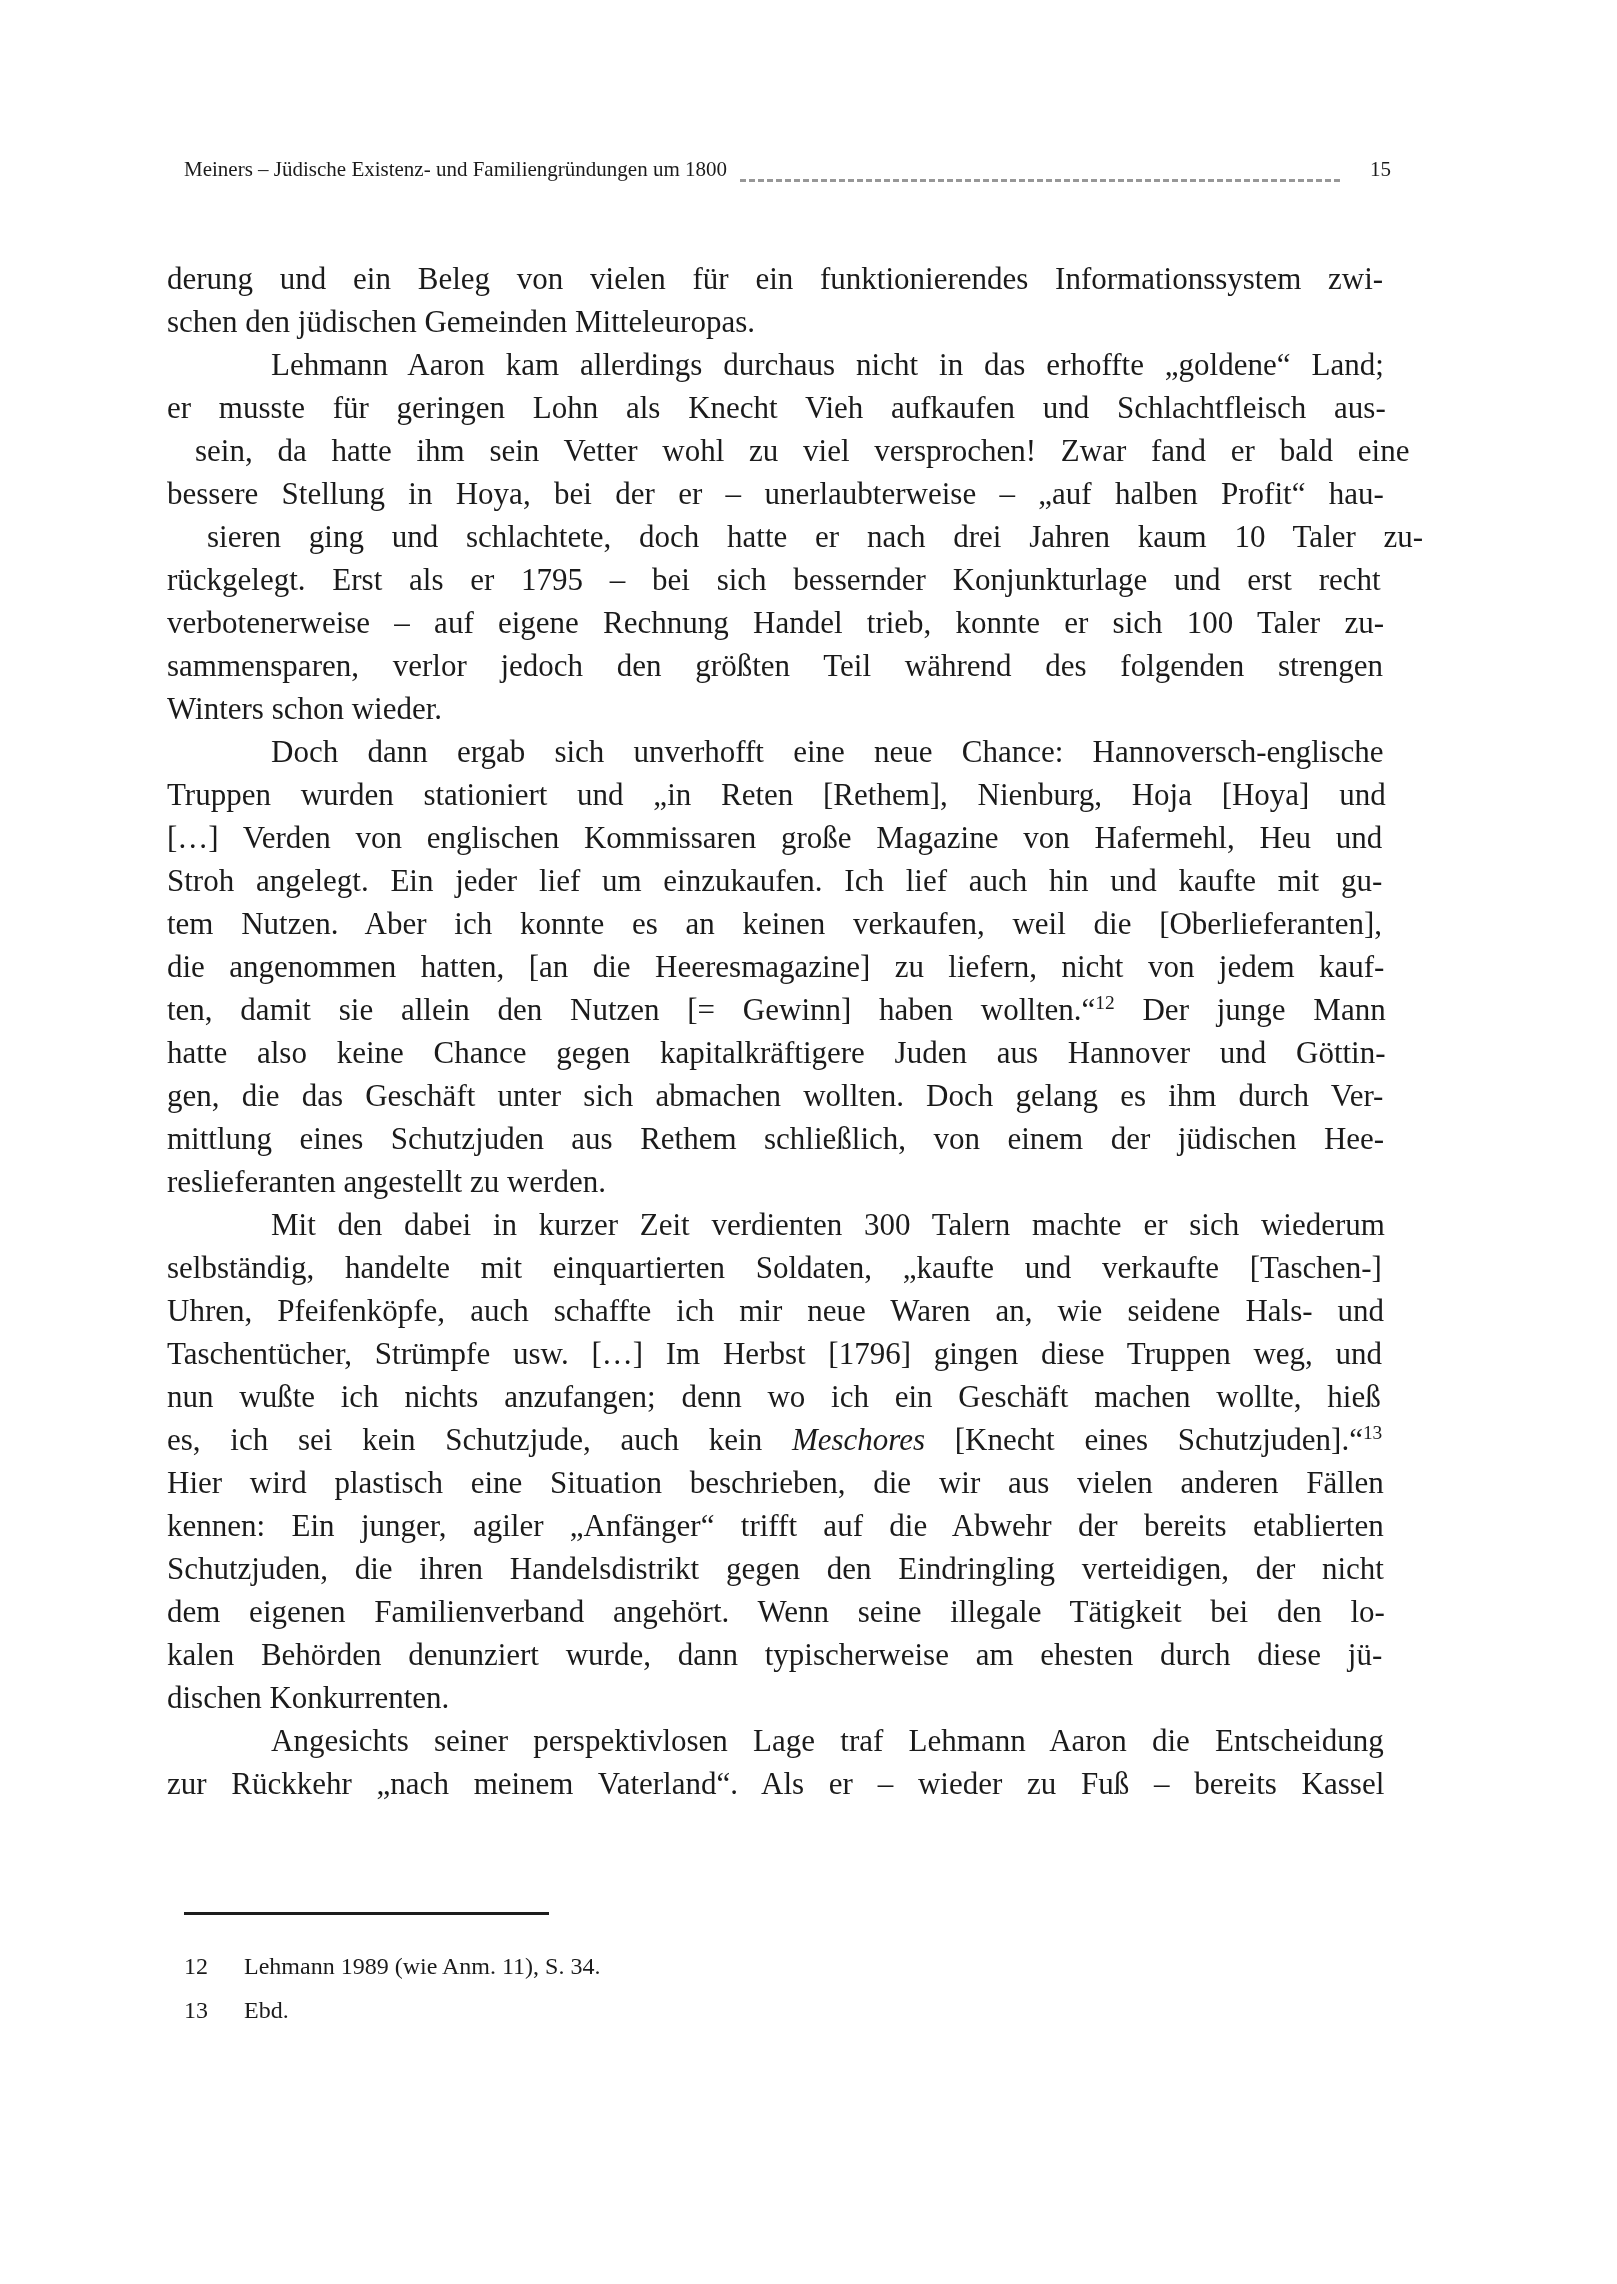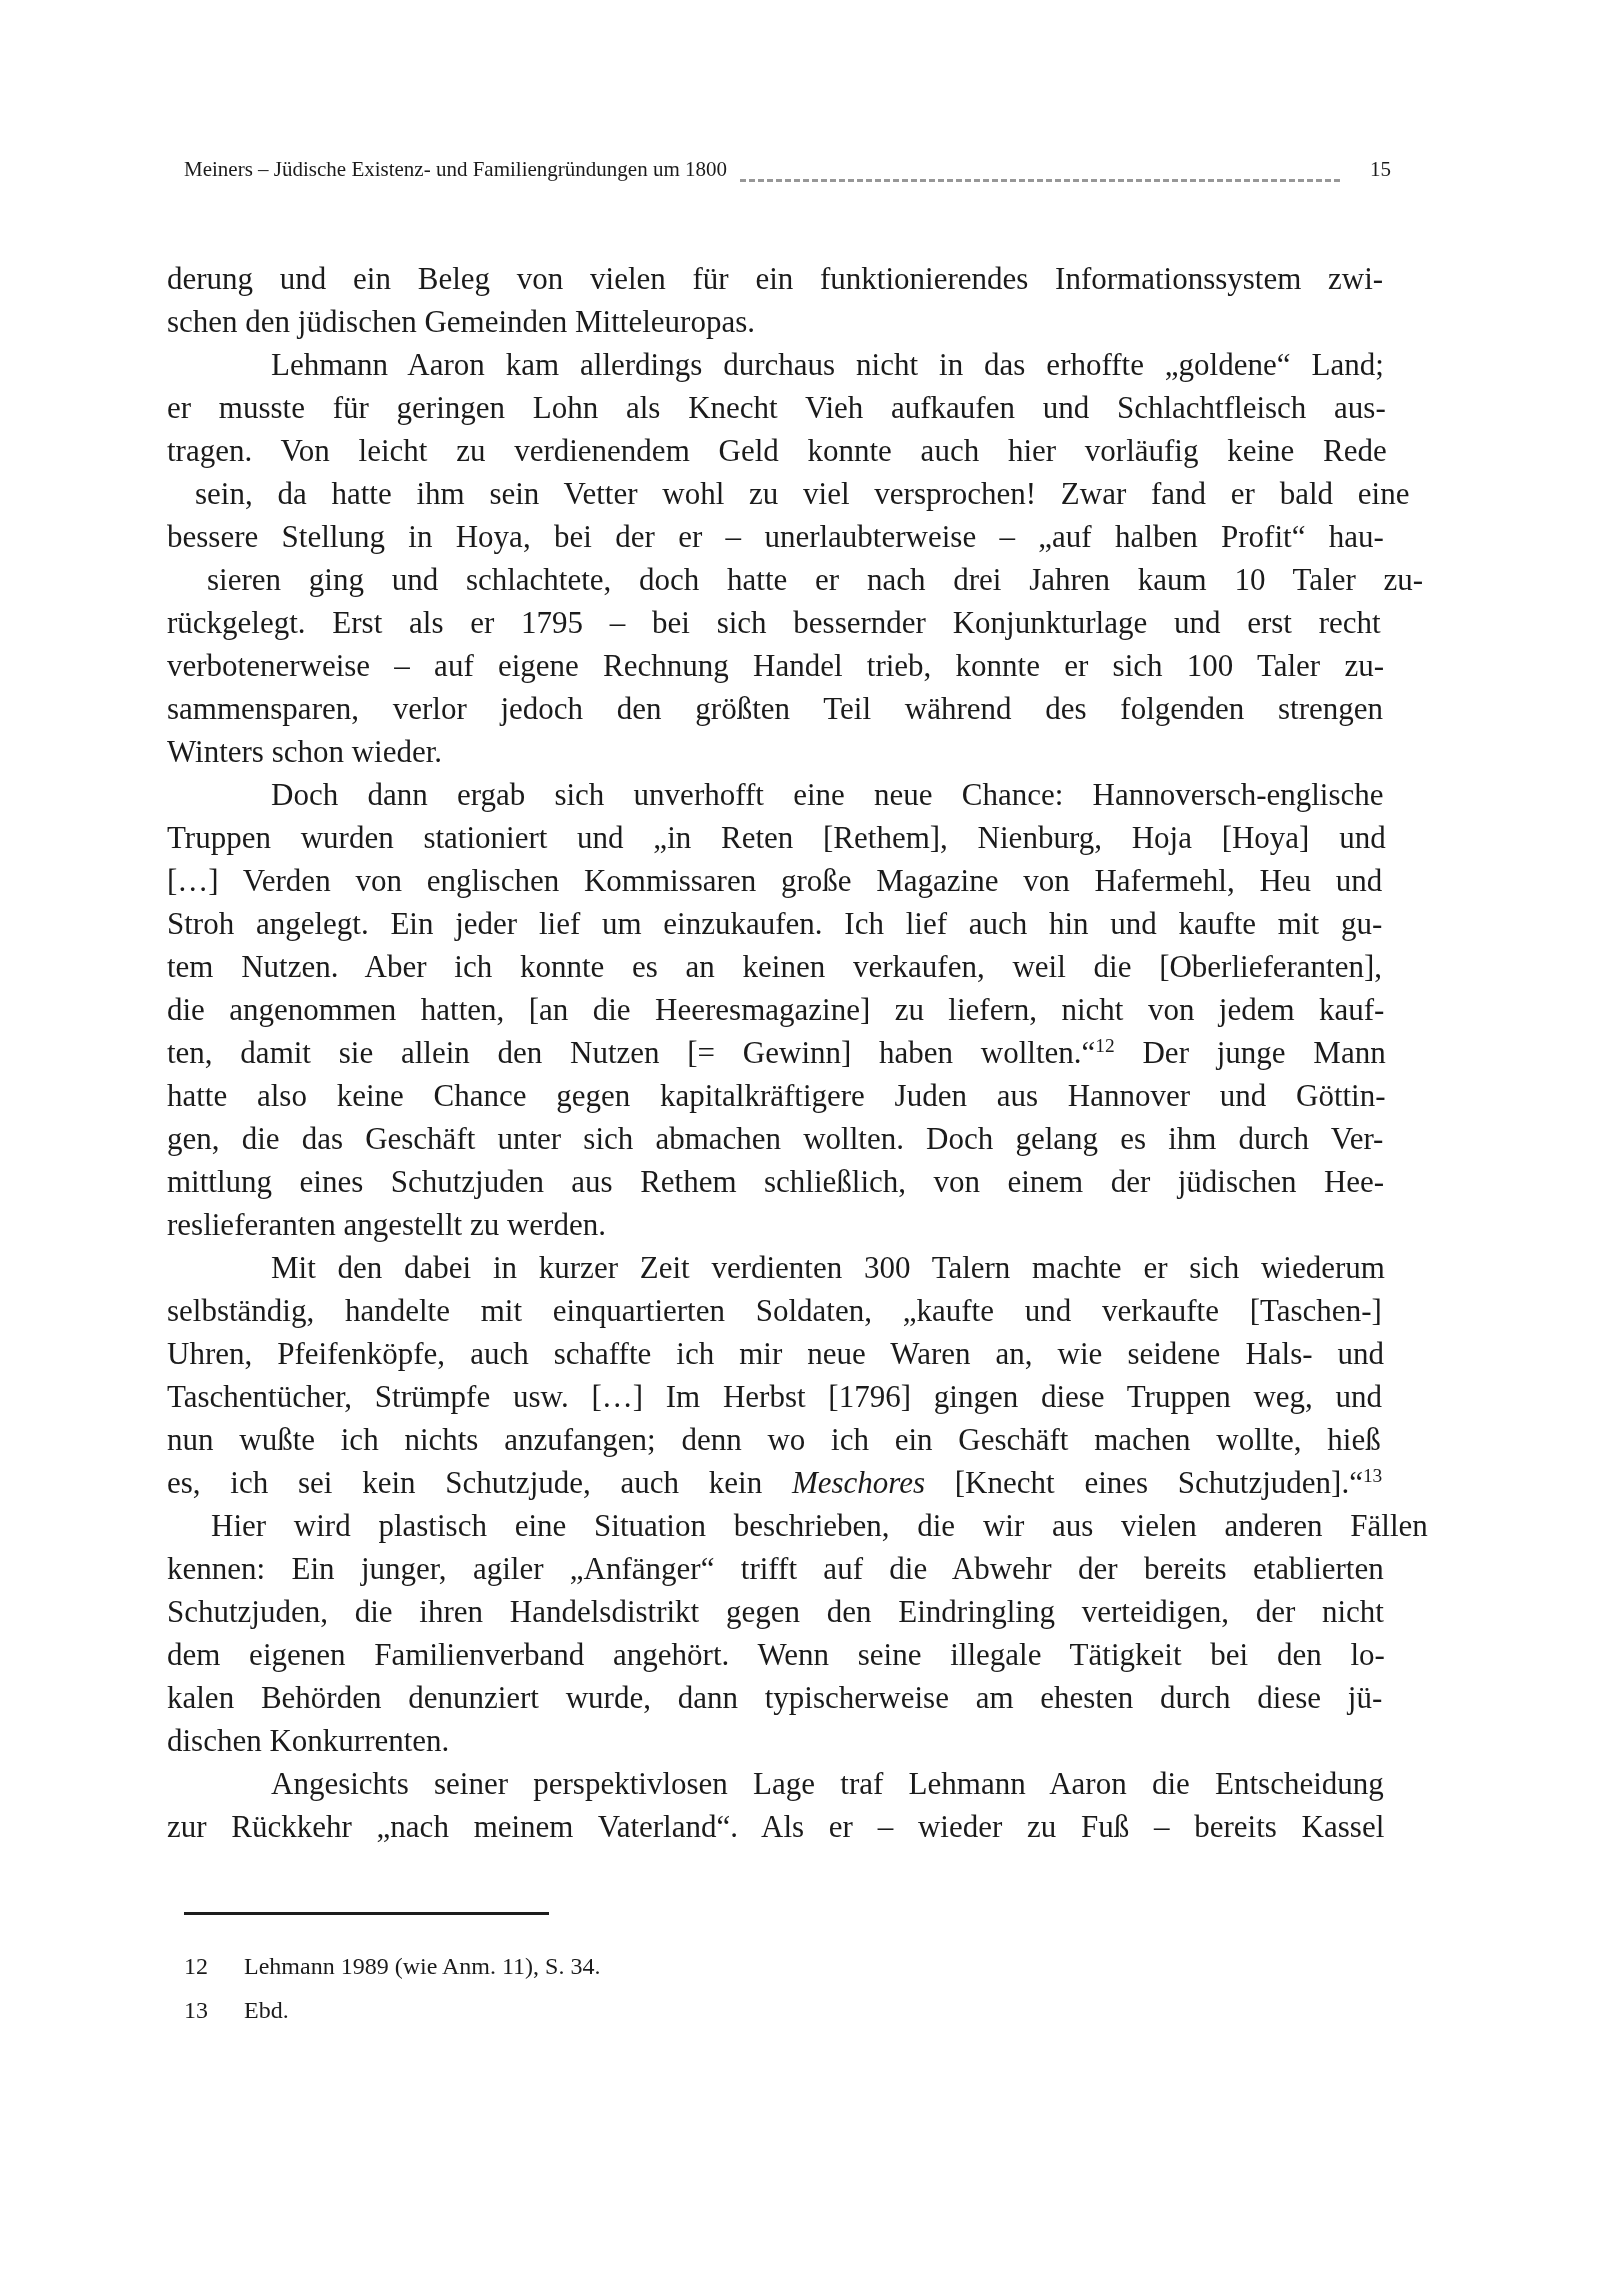--- a/index.html
+++ b/index.html
@@ -51,21 +51,20 @@
     <span class="title">Meiners – Jüdische Existenz- und Familiengründungen um 1800</span>
     <span class="leader"></span>
     <span class="pagenum">15</span>
   </div>
 
   <div class="bodytext" id="body-text">
       <div class="line just"><span class="ln-in" style="word-spacing: 19px;"><span>derung und ein Beleg von vielen für ein funktionierendes Informationssystem zwi-</span></span></div>
       <div class="line"><span class="ln-in"><span>schen den jüdischen Gemeinden Mitteleuropas.</span></span></div>
       <div class="line indent just"><span class="ln-in" style="word-spacing: 13.2px;"><span>Lehmann Aaron kam allerdings durchaus nicht in das erhoffte „goldene“ Land;</span></span></div>
       <div class="line just"><span class="ln-in" style="word-spacing: 20px;"><span>er musste für geringen Lohn als Knecht Vieh aufkaufen und Schlachtfleisch aus-</span></span></div>
-      <div class="line just"><span class="ln-in" style="word-spacing: 21px;"><span>tragen. Von leicht zu verdienendem Geld konnte auch hier vorläufig keine Rede</span></span></div>
       <div class="line just"><span class="ln-in" style="word-spacing: 17px; margin-left: 28px;"><span>sein, da hatte ihm sein Vetter wohl zu viel versprochen! Zwar fand er bald eine</span></span></div>
       <div class="line just"><span class="ln-in" style="word-spacing: 15.6px;"><span>bessere Stellung in Hoya, bei der er – unerlaubterweise – „auf halben Profit“ hau-</span></span></div>
       <div class="line just"><span class="ln-in" style="word-spacing: 20px; margin-left: 40px;"><span>sieren ging und schlachtete, doch hatte er nach drei Jahren kaum 10 Taler zu-</span></span></div>
       <div class="line just"><span class="ln-in" style="word-spacing: 19px;"><span>rückgelegt. Erst als er 1795 – bei sich bessernder Konjunkturlage und erst recht</span></span></div>
       <div class="line just"><span class="ln-in" style="word-spacing: 16.5px;"><span>verbotenerweise – auf eigene Rechnung Handel trieb, konnte er sich 100 Taler zu-</span></span></div>
       <div class="line just"><span class="ln-in" style="word-spacing: 26px;"><span>sammensparen, verlor jedoch den größten Teil während des folgenden strengen</span></span></div>
       <div class="line"><span class="ln-in"><span>Winters schon wieder.</span></span></div>
       <div class="line indent just"><span class="ln-in" style="word-spacing: 21.5px;"><span>Doch dann ergab sich unverhofft eine neue Chance: Hannoversch-englische</span></span></div>
       <div class="line just"><span class="ln-in" style="word-spacing: 22px;"><span>Truppen wurden stationiert und „in Reten [Rethem], Nienburg, Hoja [Hoya] und</span></span></div>
       <div class="line just"><span class="ln-in" style="word-spacing: 17px;"><span>[…] Verden von englischen Kommissaren große Magazine von Hafermehl, Heu und</span></span></div>
@@ -76,21 +75,21 @@
       <div class="line just"><span class="ln-in" style="word-spacing: 22px;"><span>hatte also keine Chance gegen kapitalkräftigere Juden aus Hannover und Göttin-</span></span></div>
       <div class="line just"><span class="ln-in" style="word-spacing: 14.4px;"><span>gen, die das Geschäft unter sich abmachen wollten. Doch gelang es ihm durch Ver-</span></span></div>
       <div class="line just"><span class="ln-in" style="word-spacing: 19.7px;"><span>mittlung eines Schutzjuden aus Rethem schließlich, von einem der jüdischen Hee-</span></span></div>
       <div class="line"><span class="ln-in"><span>reslieferanten angestellt zu werden.</span></span></div>
       <div class="line indent just"><span class="ln-in" style="word-spacing: 14px;"><span>Mit den dabei in kurzer Zeit verdienten 300 Talern machte er sich wiederum</span></span></div>
       <div class="line just"><span class="ln-in" style="word-spacing: 23px;"><span>selbständig, handelte mit einquartierten Soldaten, „kaufte und verkaufte [Taschen-]</span></span></div>
       <div class="line just"><span class="ln-in" style="word-spacing: 17.3px;"><span>Uhren, Pfeifenköpfe, auch schaffte ich mir neue Waren an, wie seidene Hals- und</span></span></div>
       <div class="line just"><span class="ln-in" style="word-spacing: 15px;"><span>Taschentücher, Strümpfe usw. […] Im Herbst [1796] gingen diese Truppen weg, und</span></span></div>
       <div class="line just"><span class="ln-in" style="word-spacing: 18px;"><span>nun wußte ich nichts anzufangen; denn wo ich ein Geschäft machen wollte, hieß</span></span></div>
       <div class="line just"><span class="ln-in" style="word-spacing: 22px;"><span>es, ich sei kein Schutzjude, auch kein </span><span class="it">Meschores</span><span> [Knecht eines Schutzjuden].“</span><span class="sup">13</span></span></div>
-      <div class="line just"><span class="ln-in" style="word-spacing: 20px; margin-left: 44px;"><span>Hier wird plastisch eine Situation beschrieben, die wir aus vielen anderen Fällen</span></span></div>
+      <div class="line just"><span class="ln-in" style="word-spacing: 20px;"><span>Hier wird plastisch eine Situation beschrieben, die wir aus vielen anderen Fällen</span></span></div>
       <div class="line just"><span class="ln-in" style="word-spacing: 18.6px;"><span>kennen: Ein junger, agiler „Anfänger“ trifft auf die Abwehr der bereits etablierten</span></span></div>
       <div class="line just"><span class="ln-in" style="word-spacing: 19px;"><span>Schutzjuden, die ihren Handelsdistrikt gegen den Eindringling verteidigen, der nicht</span></span></div>
       <div class="line just"><span class="ln-in" style="word-spacing: 21px;"><span>dem eigenen Familienverband angehört. Wenn seine illegale Tätigkeit bei den lo-</span></span></div>
       <div class="line just"><span class="ln-in" style="word-spacing: 19px;"><span>kalen Behörden denunziert wurde, dann typischerweise am ehesten durch diese jü-</span></span></div>
       <div class="line"><span class="ln-in"><span>dischen Konkurrenten.</span></span></div>
       <div class="line indent just"><span class="ln-in" style="word-spacing: 17.5px;"><span>Angesichts seiner perspektivlosen Lage traf Lehmann Aaron die Entscheidung</span></span></div>
       <div class="line just"><span class="ln-in" style="word-spacing: 17px;"><span>zur Rückkehr „nach meinem Vaterland“. Als er – wieder zu Fuß – bereits Kassel</span></span></div>
     </div>
 
   <div class="fnblock">

